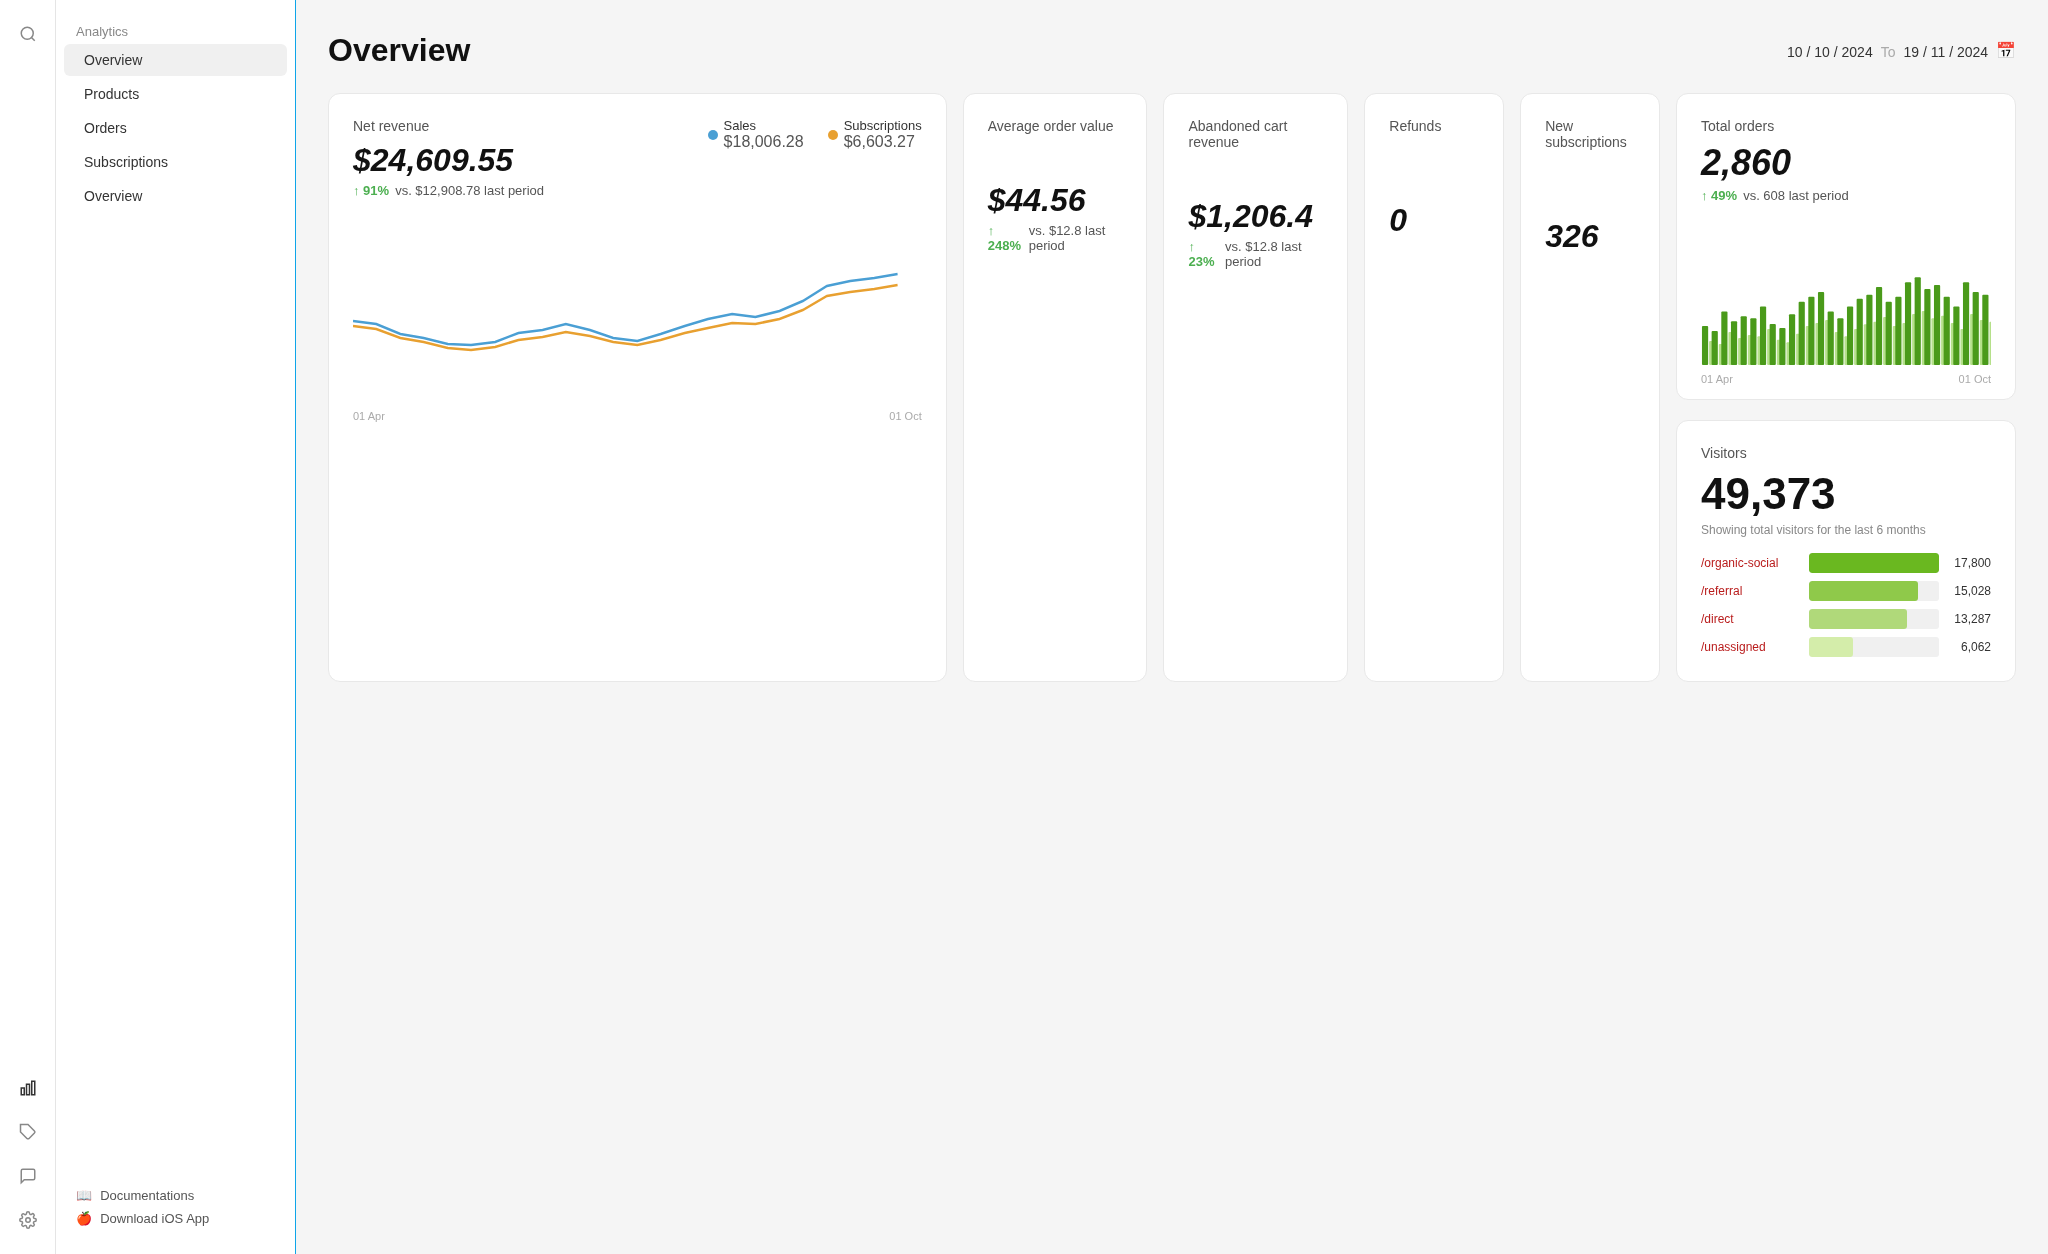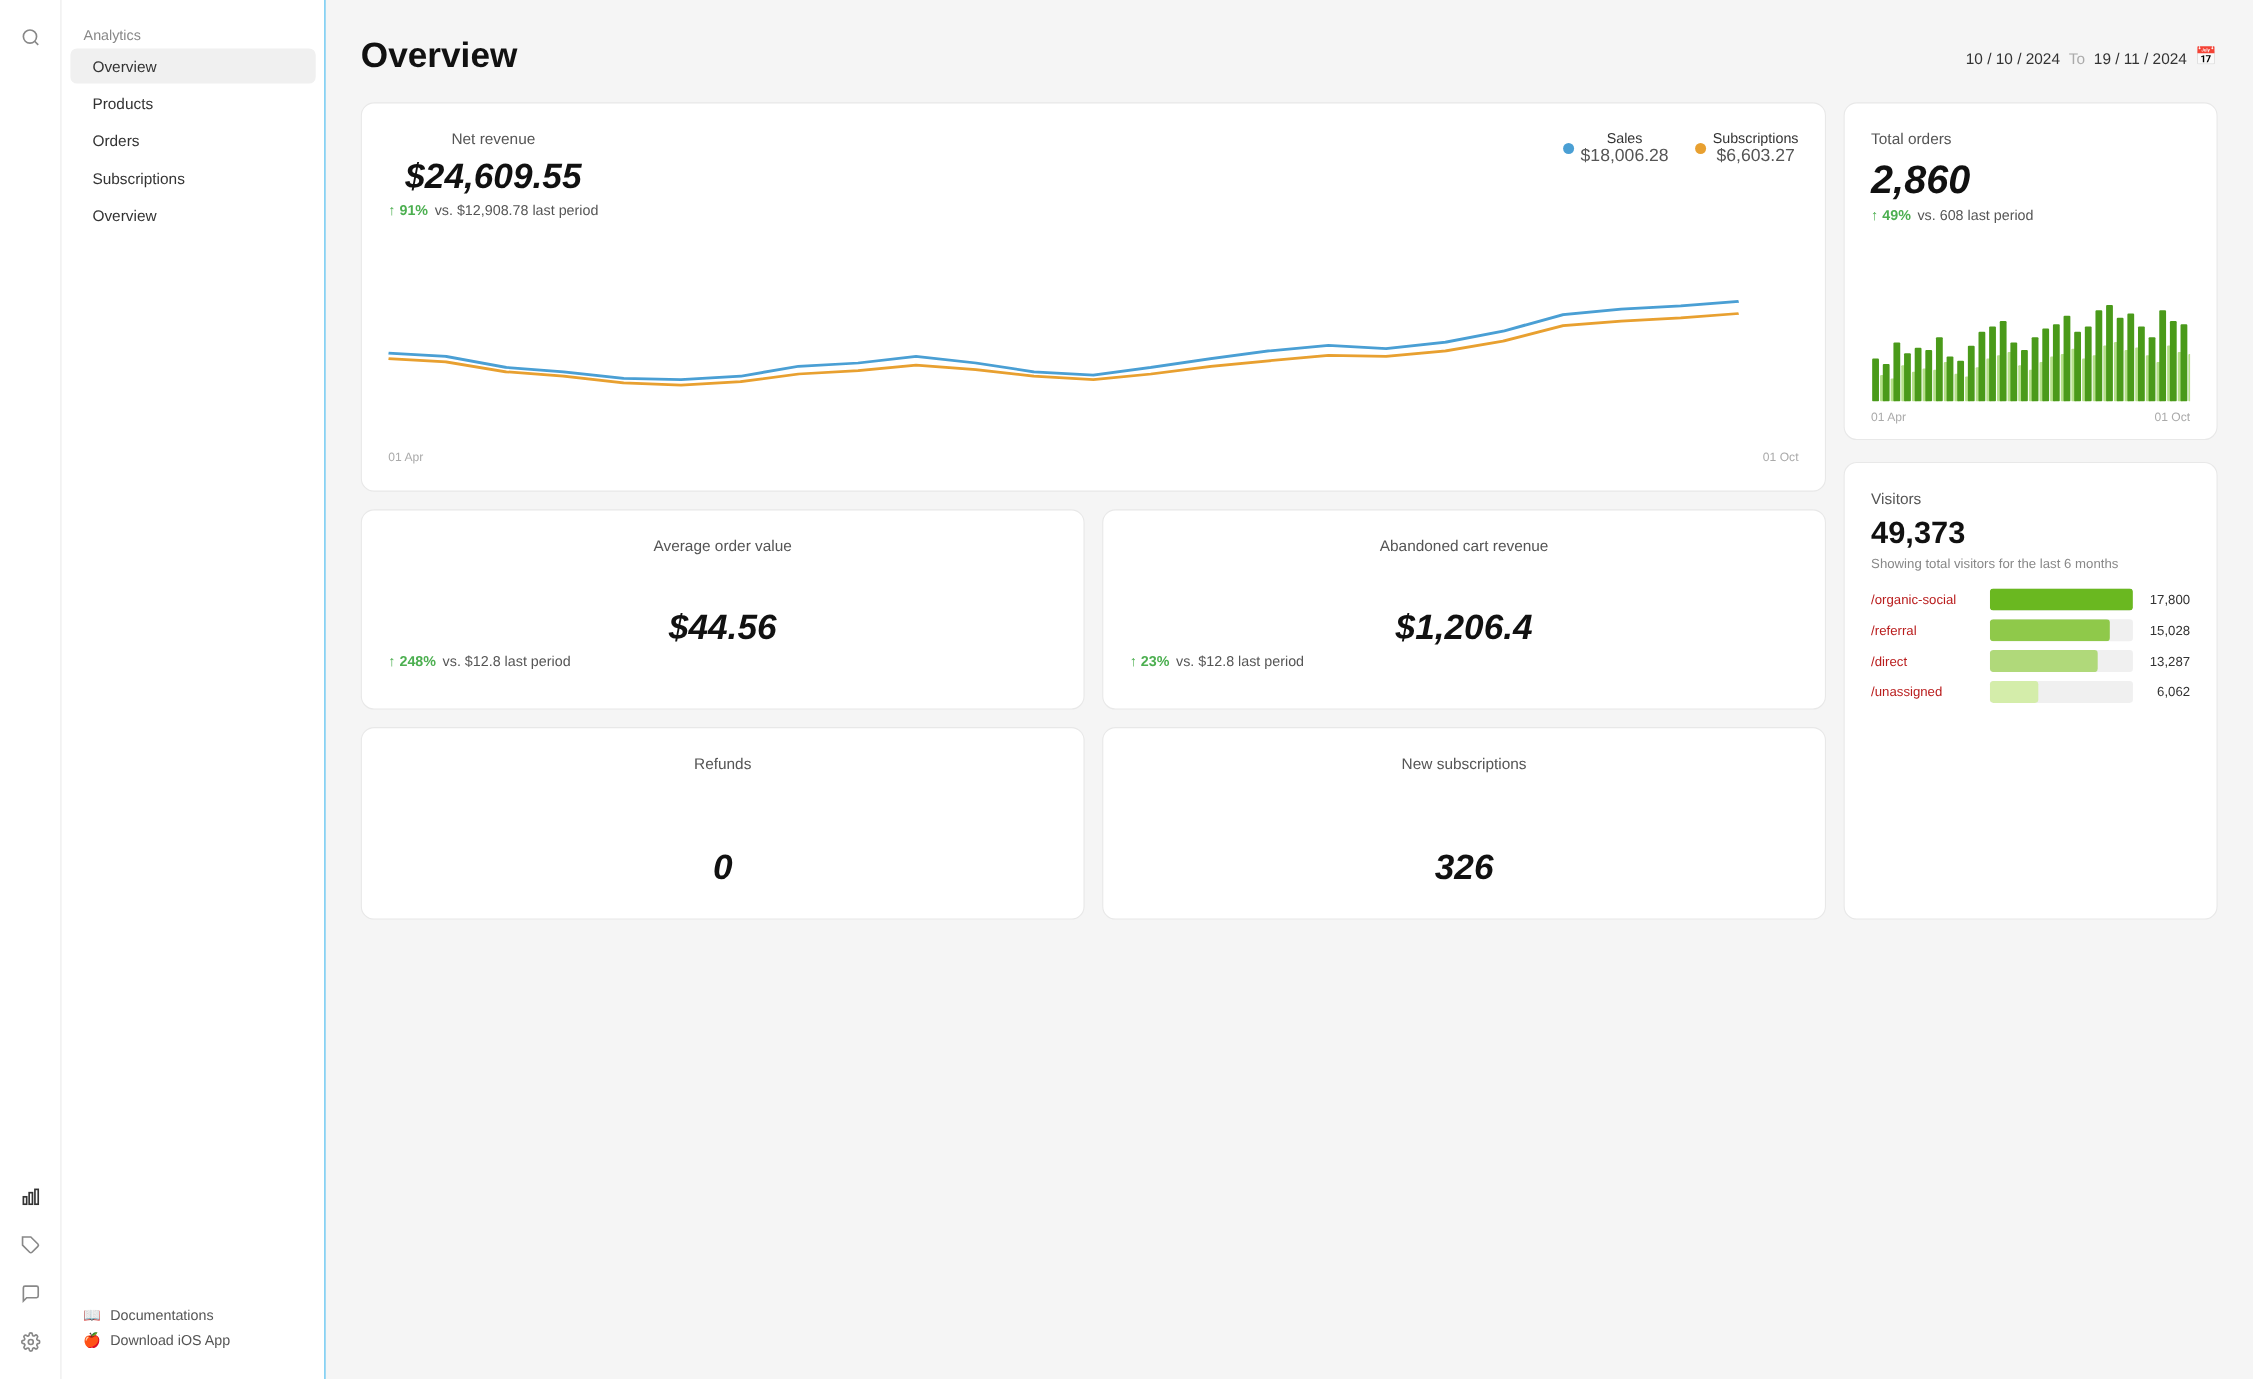--- a/index.html
+++ b/index.html
@@ -100,21 +100,21 @@
 
     
     .chart-container { width: 100%; height: 180px; margin-top: 16px; }
     .chart-footer { display: flex; justify-content: space-between; font-size: 11px; color: #aaa; margin-top: 4px; }
 
     
     .total-orders-card { grid-column: 2; grid-row: 1; }
 
     
     .visitors-card { grid-column: 3; }
-    .visitors-value { font-size: 28px; font-weight: 700; color: #111; margin-bottom: 4px; }
+    .visitors-value { font-size: 44px; font-weight: 700; color: #111; margin-bottom: 4px; }
     .visitors-subtitle { font-size: 12px; color: #888; margin-bottom: 16px; }
     .traffic-bars { display: flex; flex-direction: column; gap: 8px; margin-top: 12px; }
     .traffic-row { display: flex; align-items: center; gap: 8px; font-size: 12px; }
     .traffic-bar-wrap { flex: 1; height: 20px; background: #f0f0f0; border-radius: 3px; overflow: hidden; }
     .traffic-bar-fill { height: 100%; border-radius: 3px; background: #7bc043; }
     .traffic-label { font-size: 12px; color: #b91c1c; width: 100px; }
     .traffic-count { font-size: 12px; color: #333; width: 44px; text-align: right; }
 
     
     .small-card { background: #fff; border-radius: 12px; padding: 24px; border: 1px solid #e8e8e8; }
@@ -123,21 +123,21 @@
       display: grid;
       grid-template-columns: 1fr 1fr;
       gap: 16px;
     }
 
     .full-layout {
       display: grid;
       grid-template-columns: 1fr 340px;
       gap: 16px;
     }
-    .left-col { display: flex; flex-direction: column; gap: 16px; text-align: center; }
+    .left-col { display: flex; flex-direction: row; gap: 16px; }
   </style>
 </head>
 <body>
 
 <div class="icon-sidebar">
   <div class="icon-btn">
     <svg width="18" height="18" viewBox="0 0 24 24" fill="none" stroke="currentColor" stroke-width="2">
         <circle cx="11" cy="11" r="8"></circle>
         <line x1="21" y1="21" x2="16.65" y2="16.65"></line>
       </svg>

